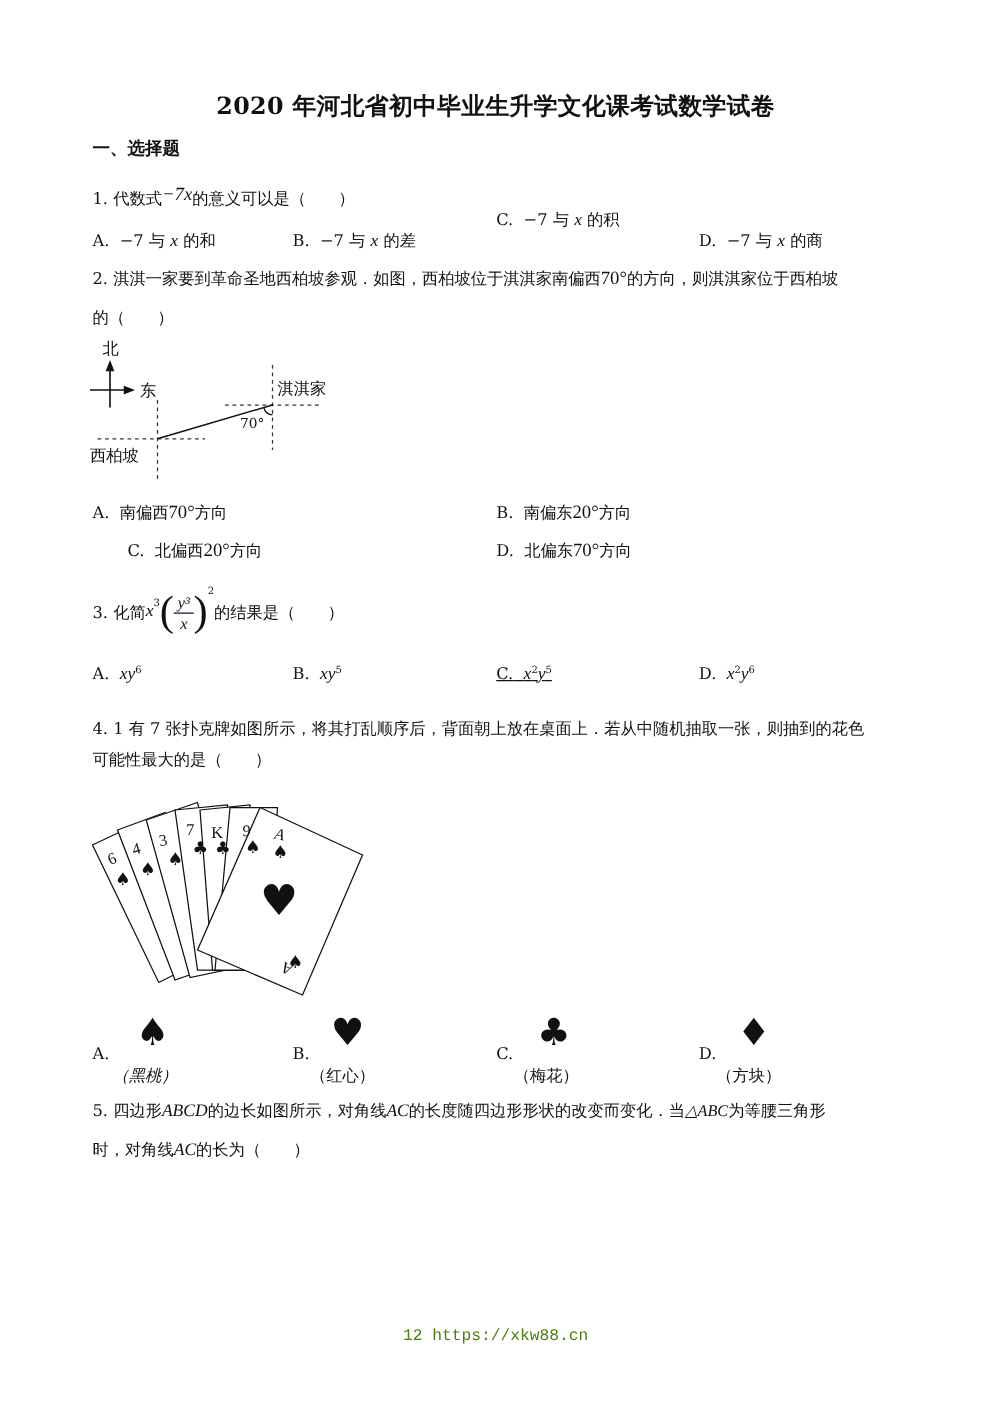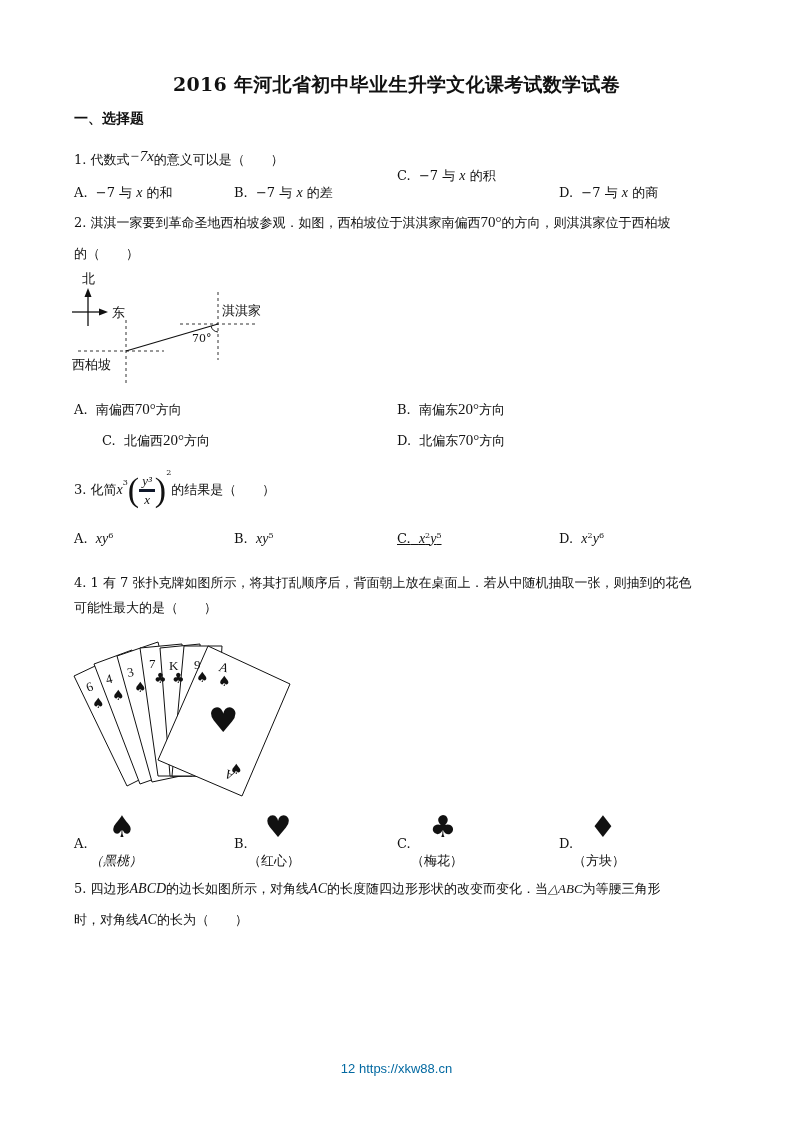--- a/index.html
+++ b/index.html
@@ -7,29 +7,29 @@
          font-family: "DejaVu Serif", "Liberation Serif", serif; color:#111; }
   .abs { position:absolute; }
   .title { left:0; width:793px; top:72px; text-align:center; font-size:19px; font-weight:bold; letter-spacing:0.3px; }
   .section { left:74px; top:110px; font-size:14px; font-weight:bold; }
   .line { font-size:13px; white-space:nowrap; }
   .opt { font-size:13px; white-space:nowrap; }
   i.m { font-family:"Liberation Serif", serif; font-style:italic; font-size:14px; }
   .num { font-family:"Liberation Serif", serif; font-size:15px; }
   sup { font-size:8px; }
   .frac { display:inline-block; vertical-align:middle; text-align:center; font-family:"Liberation Serif",serif; font-style:italic; font-size:13px; }
-  .frac .n { display:block; border-bottom:3px solid #0f172a; padding:0 3px; }
+  .frac .n { display:block; border-bottom:1px solid #0f172a; padding:0 3px; }
   .paren { font-size:34px; font-weight:100; vertical-align:middle; font-family:"Liberation Serif",serif; }
   .suit { font-size:30px; line-height:30px; text-align:center; width:40px; }
-  .footer { left:0; width:793px; top:1061px; text-align:center; font-size:13px; color:#0369a1; font-family:Liberation Sans, sans-serif; }
+  .footer { left:0; width:793px; top:1061px; text-align:center; font-size:13px; color:#4d7c0f; font-family:Liberation Mono, monospace; }
 </style>
 </head>
 <body>
 
-<div class="abs title">2016 年河北省初中毕业生升学文化课考试数学试卷</div>
+<div class="abs title">2020 年河北省初中毕业生升学文化课考试数学试卷</div>
 <div class="abs section">一、选择题</div>
 
 <div class="abs line" style="left:74px;top:148px;">
   <span>1. 代数式</span><i class="m" style="font-size:15px;vertical-align:3px;">−7x</i><span>的意义可以是（　　）</span>
 </div>
 <div class="abs opt" style="left:74px;top:184px;"><span>A.</span>&nbsp; <span>−7 与 </span><i class="m">x</i><span> 的和</span></div>
 <div class="abs opt" style="left:234px;top:184px;"><span>B.</span>&nbsp; <span>−7 与 </span><i class="m">x</i><span> 的差</span></div>
 <div class="abs opt" style="left:397px;top:167px;"><span>C.</span>&nbsp; <span>−7 与 </span><i class="m">x</i><span> 的积</span></div>
 <div class="abs opt" style="left:559px;top:184px;"><span>D.</span>&nbsp; <span>−7 与 </span><i class="m">x</i><span> 的商</span></div>
 

